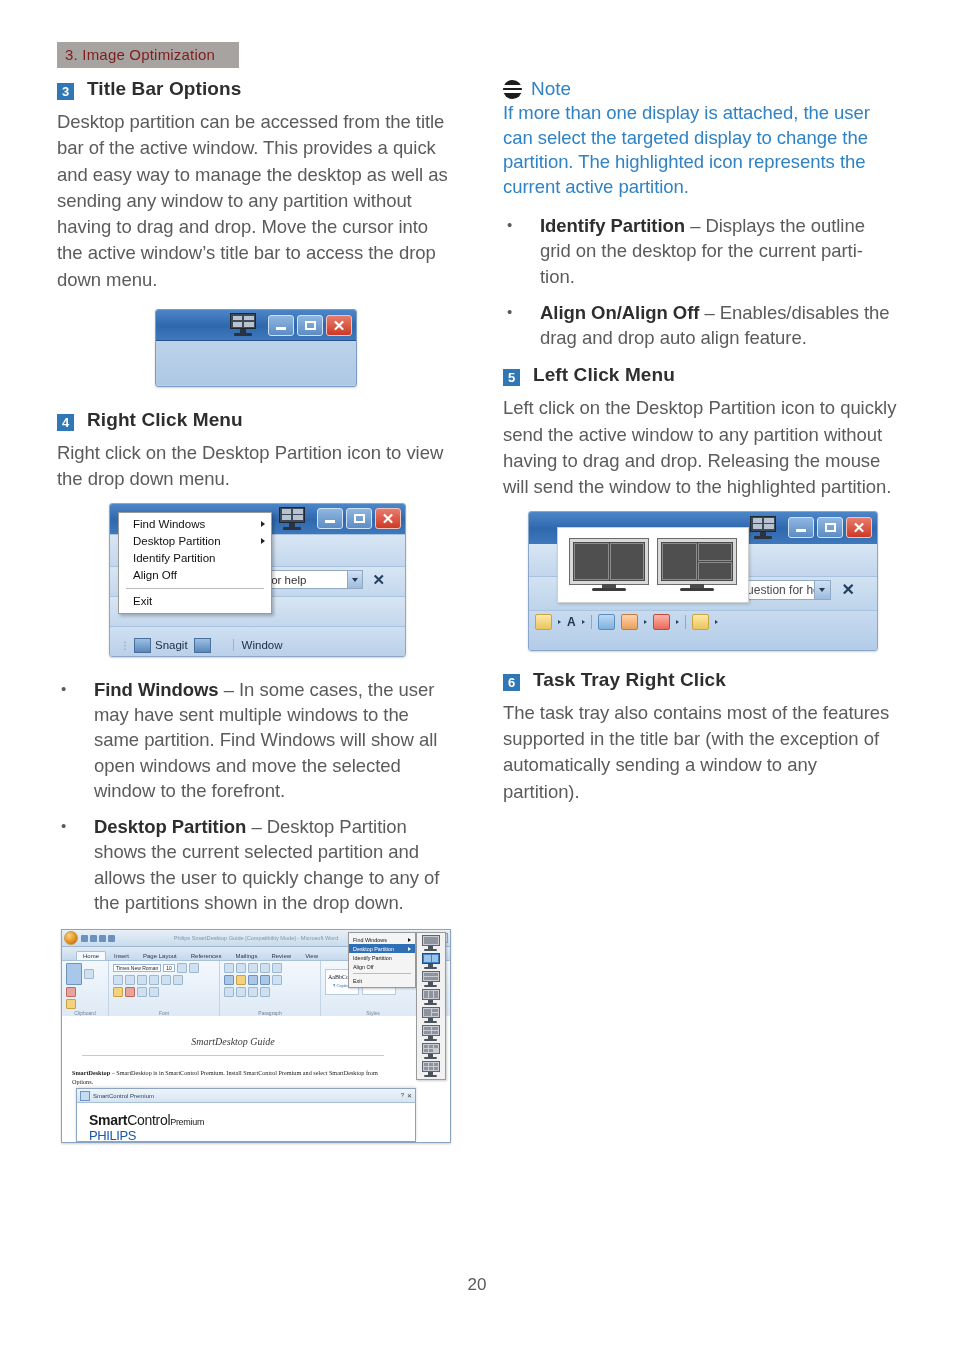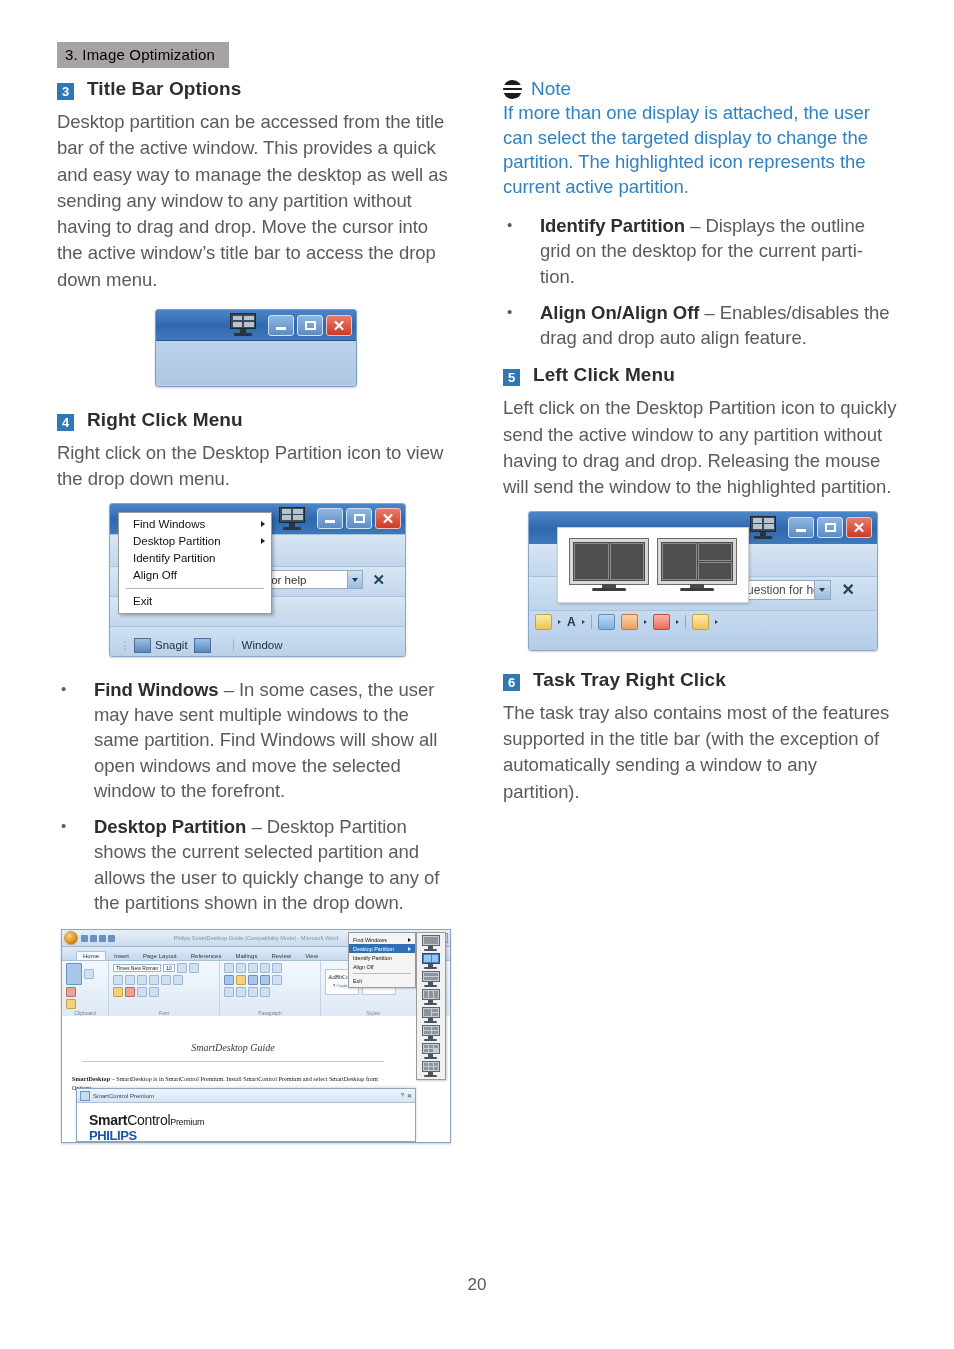--- a/index.html
+++ b/index.html
@@ -15,23 +15,23 @@
     color: #58595b;
     overflow: hidden;
   }
 
   
   .chapter-header {
     position: absolute;
     left: 57px;
     top: 42px;
     background: #a7a3a0;
-    color: #000000;
+    color: #7f1d1d;
     font-size: 15px;
-    padding: 4px 14px 5px 8px;
+    padding: 4px 24px 5px 8px;
     letter-spacing: .2px;
     white-space: nowrap;
   }
 
   
   .col {
     position: absolute;
     top: 78px;
     width: 394px;
   }
@@ -372,21 +372,21 @@
     font-family:"Liberation Serif", serif;
   }
   .w-style em { display:block; font-size:4.5px; color:#3d6ea8; font-style:normal; margin-top:3px;}
   .w-page {
     position:absolute; left:0; right:0; top:86px; bottom:0;
     background:#ffffff;
   }
   .w-docarea { position:absolute; left:6px; right:52px; top:4px; bottom:0; }
   .w-guide {
     text-align:center; font-family:"Liberation Serif", serif; font-style:italic;
-    font-size:10px; color:#3a3a3a; margin-top:22px;
+    font-size:10px; color:#3a3a3a; margin-top:16px;
   }
   .w-rule { height:1px; background:#c9c9c9; margin:8px 14px 0 14px;}
   .w-para {
     font-family:"Liberation Serif", serif; font-size:6.2px; color:#1a1a1a;
     line-height:9px; margin:12px 10px 0 4px;
   }
   .w-para b { font-weight:bold; }
   
   .w-submenu {
     position:absolute; right:34px; top:2px; width:66px;
@@ -429,21 +429,21 @@
   .sc-dlgbar .ic { width:8px;height:8px;background:#c6dcf0;border:1px solid #6f94bb; margin-right:3px;}
   .sc-dlgbar .rt { margin-left:auto; display:flex; gap:3px; color:#3c3c3c; font-size:6px;}
   .sc-brand {
     display:flex; align-items:baseline; justify-content:space-between;
     padding:9px 12px 0 12px;
     flex-direction:column;
   }
   .sc-brand .nm { font-size:14px; color:#1a1a1a; letter-spacing:-.3px;}
   .sc-brand .nm b { font-weight:bold;}
   .sc-brand .nm sup { font-size:9px; vertical-align:baseline; }
-  .sc-brand .ph { font-size:13px; font-weight:bold; color:#1857a8; letter-spacing:-.4px;}
+  .sc-brand .ph { font-size:13px; font-weight:normal; color:#1857a8; letter-spacing:-.4px;}
 
   
   .fig-lclick {
     width: 348px;
     height: 138px;
     margin: 10px 0 18px 25px;
     position: relative;
     background: linear-gradient(#cfe0f2, #b6cee8);
     border: 1px solid #8aa7c9;
     border-radius: 3px;

